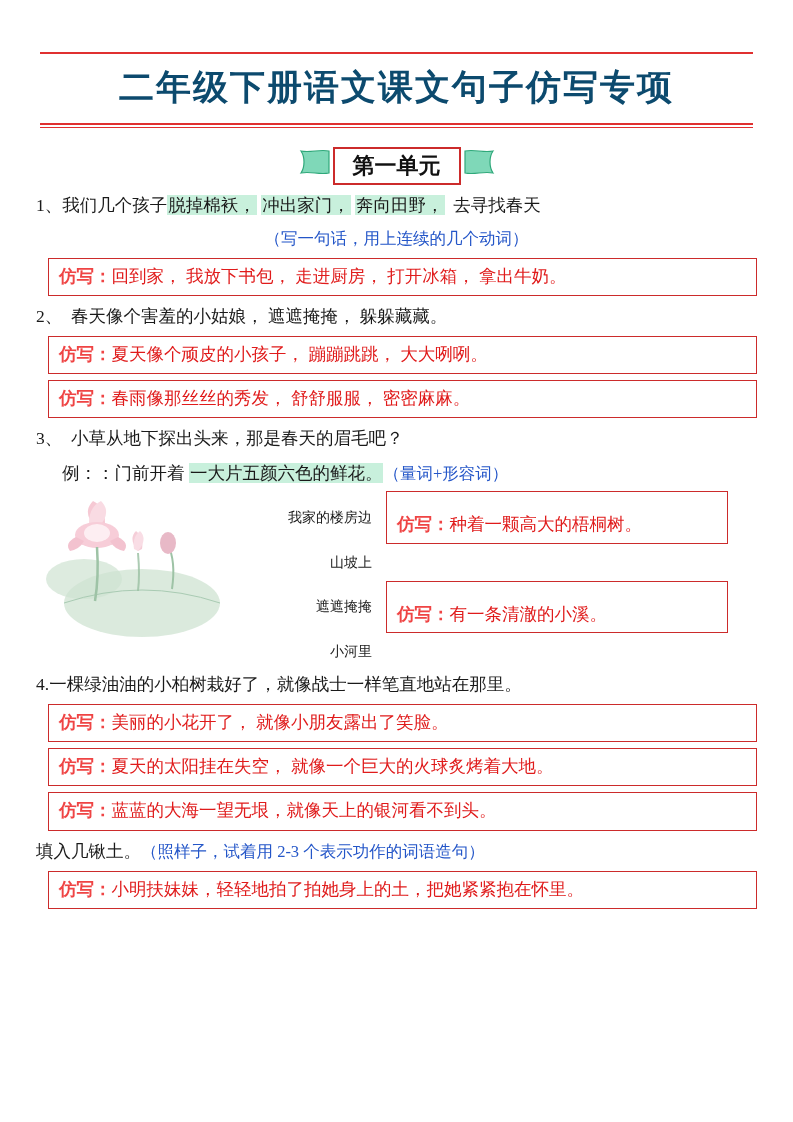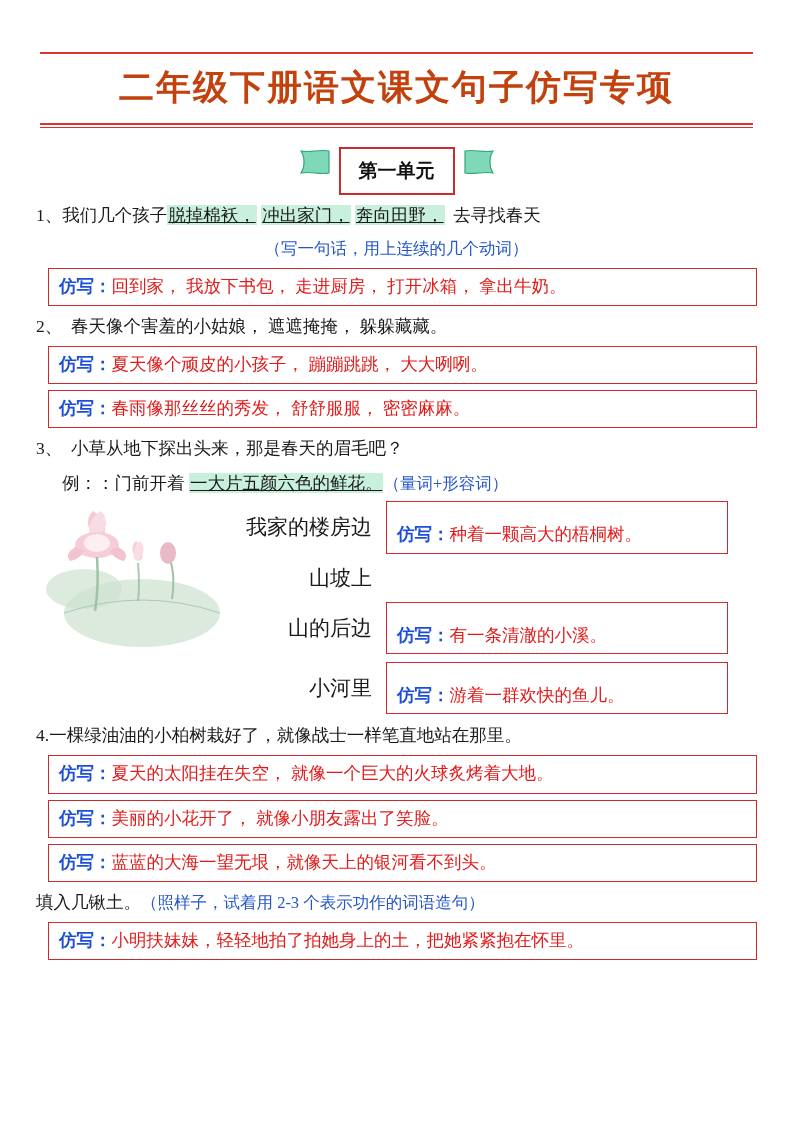--- a/index.html
+++ b/index.html
@@ -36,36 +36,36 @@
     position: absolute;
     left: 0; right: 0;
     bottom: -5px;
     border-bottom: 1px solid #e03030;
   }
   .title {
     text-align: center;
     font-size: 35px;
     font-weight: bold;
     letter-spacing: 2px;
-    color: #c2410c;
+    color: #0c4a6e;
     font-family: "Liberation Serif", "DejaVu Serif", serif;
   }
 
   
   .unit-banner {
     margin: 22px auto 6px auto;
     width: 196px;
     position: relative;
     text-align: center;
   }
   .unit-box {
     display: inline-block;
     border: 2px solid #cc2b2b;
-    padding: 9px 18px;
-    font-size: 19px;
+    padding: 2px 18px;
+    font-size: 22px;
     font-weight: bold;
     color: #111;
     background: #fff;
     position: relative;
     z-index: 2;
   }
   .ribbon-l, .ribbon-r {
     position: absolute;
     top: 2px;
     width: 34px;
@@ -81,39 +81,38 @@
     font-size: 17.5px;
     line-height: 1.55;
   }
   .line {
     margin: 7px 0 2px 0;
     white-space: nowrap;
   }
   .hl {
     background: #c8f0dc;
     padding: 0 1px;
-    text-decoration: underline;
   }
   .note {
     color: #2456c8;
     font-size: 16.5px;
     text-align: center;
   }
 
   
   .ans-box {
     border: 1.3px solid #cc2b2b;
     margin: 6px 0 6px 12px;
     padding: 4px 8px 5px 10px;
     white-space: nowrap;
     font-size: 17.5px;
     background: #fff;
   }
   .lbl {
-    color: #1d4ed8;
+    color: #ef4444;
     font-weight: bold;
   }
   .ans {
     color: #e01b1b;
   }
 
   
   .example {
     margin: 8px 0 2px 26px;
     white-space: nowrap;
@@ -137,21 +136,21 @@
   }
   .match-row {
     display: flex;
     align-items: center;
     margin-bottom: 8px;
   }
   .m-left {
     width: 140px;
     text-align: right;
     padding-right: 14px;
-    font-size: 21px;
+    font-size: 14px;
     white-space: nowrap;
   }
   .m-right {
     border: 1.3px solid #cc2b2b;
     padding: 19px 10px 4px 10px;
     white-space: nowrap;
     font-size: 17.5px;
     flex: 0 0 auto;
     min-width: 320px;
   }
@@ -230,42 +229,39 @@
         <div class="match-row">
           <div class="m-left">我家的楼房边</div>
           <div class="m-right">
             <span class="lbl">仿写：</span><span class="ans">种着一颗高大的梧桐树。</span>
           </div>
         </div>
         <div class="match-row">
           <div class="m-left">山坡上</div>
         </div>
         <div class="match-row">
-          <div class="m-left">山的后边</div>
+          <div class="m-left">遮遮掩掩</div>
           <div class="m-right">
             <span class="lbl">仿写：</span><span class="ans">有一条清澈的小溪。</span>
           </div>
         </div>
         <div class="match-row">
           <div class="m-left">小河里</div>
-          <div class="m-right">
-            <span class="lbl">仿写：</span><span class="ans">游着一群欢快的鱼儿。</span>
-          </div>
         </div>
       </div>
     </div>
 
     <div class="line">
       <span>4.</span><span>一棵绿油油的小柏树栽好了，就像战士一样笔直地站在那里。</span>
     </div>
     <div class="ans-box">
+      <span class="lbl">仿写：</span><span class="ans">美丽的小花开了，  就像小朋友露出了笑脸。</span>
+    </div>
+    <div class="ans-box">
       <span class="lbl">仿写：</span><span class="ans">夏天的太阳挂在失空，  就像一个巨大的火球炙烤着大地。</span>
-    </div>
-    <div class="ans-box">
-      <span class="lbl">仿写：</span><span class="ans">美丽的小花开了，  就像小朋友露出了笑脸。</span>
     </div>
     <div class="ans-box">
       <span class="lbl">仿写：</span><span class="ans">蓝蓝的大海一望无垠，就像天上的银河看不到头。</span>
     </div>
 
     <div class="line">
       <span>填入几锹土。</span><span class="note">（照样子，试着用 2-3 个表示功作的词语造句）</span>
     </div>
     <div class="ans-box">
       <span class="lbl">仿写：</span><span class="ans">小明扶妹妹，轻轻地拍了拍她身上的土，把她紧紧抱在怀里。</span>

